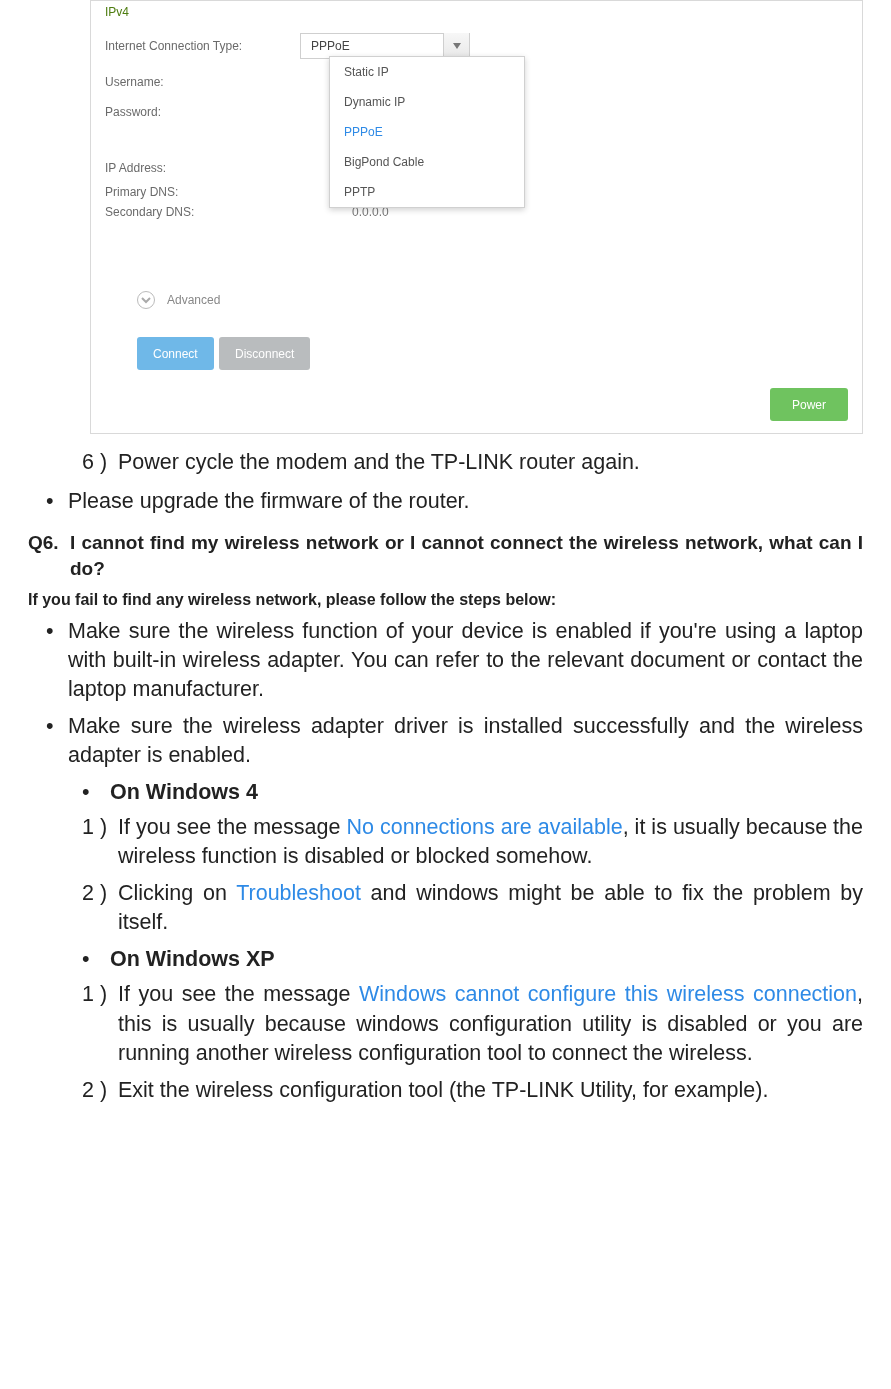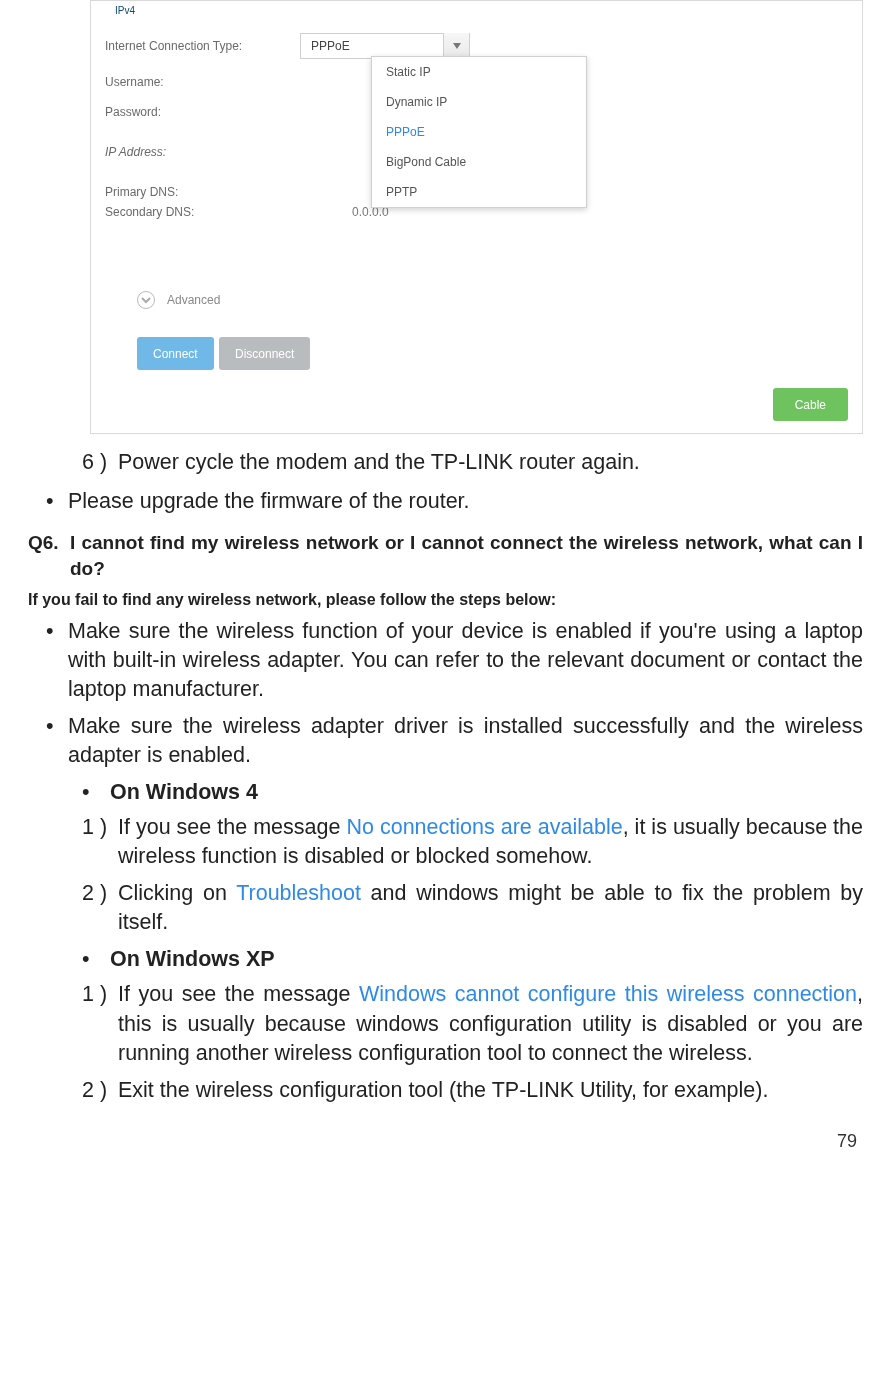--- a/index.html
+++ b/index.html
@@ -21,23 +21,23 @@
     margin: 0 0 14px 62px;
     height: 434px;
     position: relative;
     font-family: Arial, sans-serif;
     color: #666;
     font-size: 12px;
     background: #fff;
   }
   .panel-title {
     position: absolute;
-    top: 4px; left: 24px;
-    color: #0c4a6e;
-    font-size: 10px;
+    top: 4px; left: 14px;
+    color: #4d7c0f;
+    font-size: 12px;
   }
   .form-row {
     position: absolute;
     left: 14px;
     display: flex;
     align-items: center;
   }
   .form-label { width: 195px; color: #6a6a6a; }
 
   .select-box {
@@ -54,26 +54,25 @@
     border-left: 1px solid #cfcfcf;
     background: linear-gradient(#f7f7f7,#e8e8e8);
     display: flex; align-items: center; justify-content: center;
   }
   .select-btn svg { fill: #777; }
 
   .dropdown {
     position: absolute;
     top: 55px;
     left: 238px;
-    width: 216px;
+    width: 196px;
     background: #fff;
     border: 1px solid #d0d0d0;
     box-shadow: 0 2px 6px rgba(0,0,0,.18);
     z-index: 2;
-    margin-left: 42px;
   }
   .dropdown-item {
     padding: 8px 14px;
     font-size: 12px;
     color: #555;
   }
   .dropdown-item.sel { color: #2e8ae6; }
 
   .val0 { color: #777; font-size: 12px; padding-left: 28px; }
 
@@ -202,21 +201,21 @@
         </span>
       </div>
     </div>
 
     <div class="form-row" style="top:74px;">
       <span class="form-label">Username:</span>
     </div>
     <div class="form-row" style="top:104px;">
       <span class="form-label">Password:</span>
     </div>
-    <div class="form-row" style="top:144px;font-style:italic;">
+    <div class="form-row" style="top:160px;">
       <span class="form-label">IP Address:</span>
     </div>
     <div class="form-row" style="top:184px;">
       <span class="form-label">Primary DNS:</span>
     </div>
     <div class="form-row" style="top:204px;gap:24px;">
       <span class="form-label">Secondary DNS:</span>
       <span class="val0">0.0.0.0</span>
     </div>
 
@@ -232,21 +231,21 @@
       <span class="adv-icon">
         <svg width="10" height="8" viewBox="0 0 10 8">
             <path d="M1 2 L5 6 L9 2"></path>
           </svg>
       </span>
       <span>Advanced</span>
     </div>
 
     <div class="btn btn-connect">Connect</div>
     <div class="btn btn-disconnect">Disconnect</div>
-    <div class="btn btn-save">Cable</div>
+    <div class="btn btn-save">Power</div>
   </div>
 
   <div class="step-line">
     <span class="step-num">6 )</span>
     <span class="step-body">Power cycle the modem and the TP-LINK router again.</span>
   </div>
 
   <div class="bullet-line">
     <span class="bullet-dot">•</span>
     <span class="bullet-body">Please upgrade the firmware of the router.</span>
@@ -299,14 +298,13 @@
     <span class="num-body">
       <span>If you see the message </span><span class="blue">Windows cannot configure this wireless connection</span><span>, this is usually because windows configuration utility is disabled or you are running another wireless configuration tool to connect the wireless.</span>
     </span>
   </div>
 
   <div class="num-step">
     <span class="num-lbl">2 )</span>
     <span class="num-body">Exit the wireless configuration tool (the TP-LINK Utility, for example).</span>
   </div>
 
-  <div class="page-num">79</div>
 </div>
 
 </body></html>

